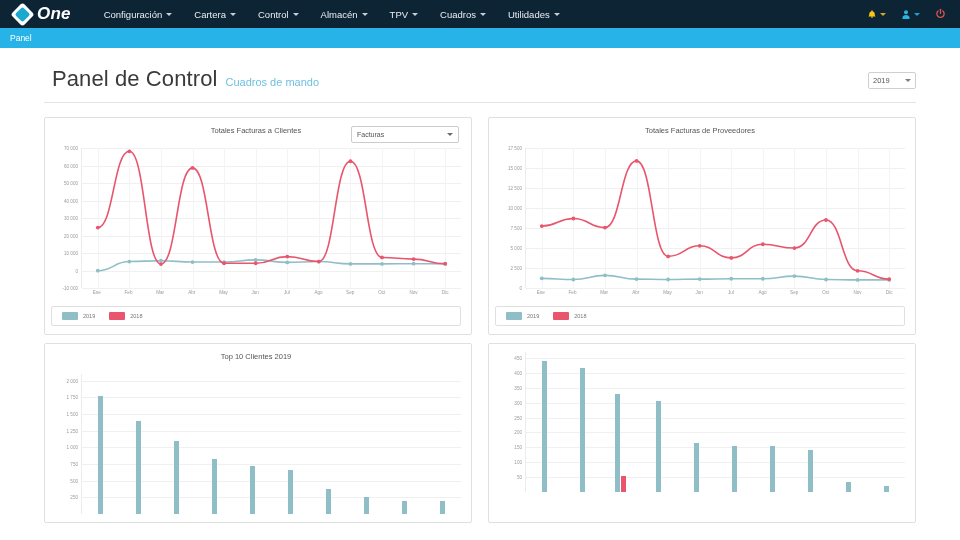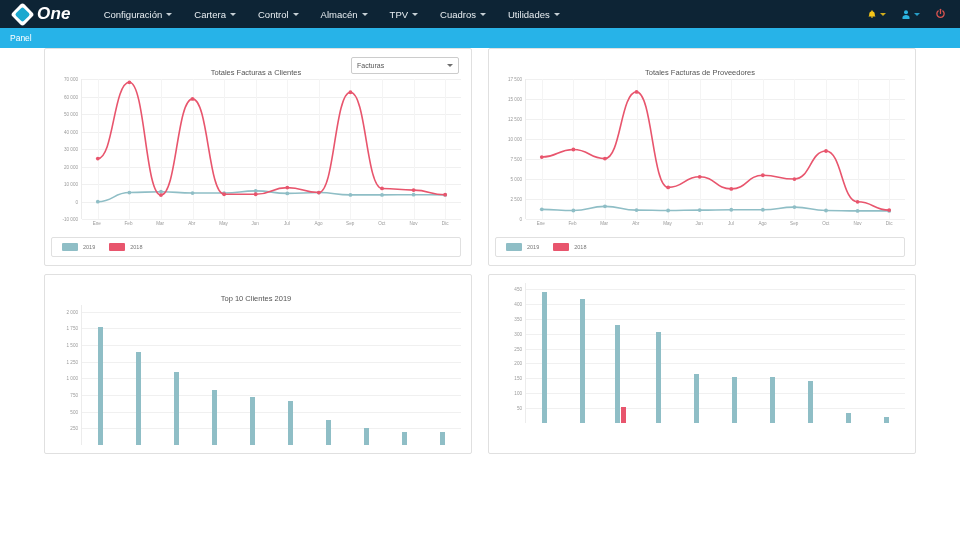--- a/index.html
+++ b/index.html
@@ -117,21 +117,21 @@
     grid-template-columns: 1fr 1fr;
     gap: 8px 16px;
   }
   .panel {
     background: #ffffff;
     border: 1px solid #e0e0e0;
     border-radius: 2px;
     padding: 8px 10px 8px 6px;
   }
   .panel-head {
-    display: flex; align-items: flex-end; justify-content: center;
+    display: flex; align-items: flex-start; justify-content: center;
     position: relative;
     height: 20px;
     margin-bottom: 2px;
   }
   .panel-title { font-size: 7.5px; color: #555; }
   .panel-select {
     position: absolute; right: 2px; top: 0;
     width: 108px; height: 17px;
     border: 1px solid #ccc;
     border-radius: 2px;
@@ -258,20 +258,30 @@
     </div>
   </div>
 </div>
 
 <div class="crumbbar">
   <span class="crumb">Panel</span>
 </div>
 
 <div class="page">
 
+  <div class="page-head">
+    <div class="title-wrap">
+      <h1 class="page-title">Panel de Control</h1>
+      <span class="subtitle">Cuadros de mando</span>
+    </div>
+    <div class="year-select">
+      <span>2019</span>
+      <i class="caret"></i>
+    </div>
+  </div>
 
   <div class="grid">
 
     <div class="panel">
       <div class="panel-head">
         <span class="panel-title">Totales Facturas a Clientes</span>
         <div class="panel-select">
           <span>Facturas</span>
           <i class="caret"></i>
         </div>

